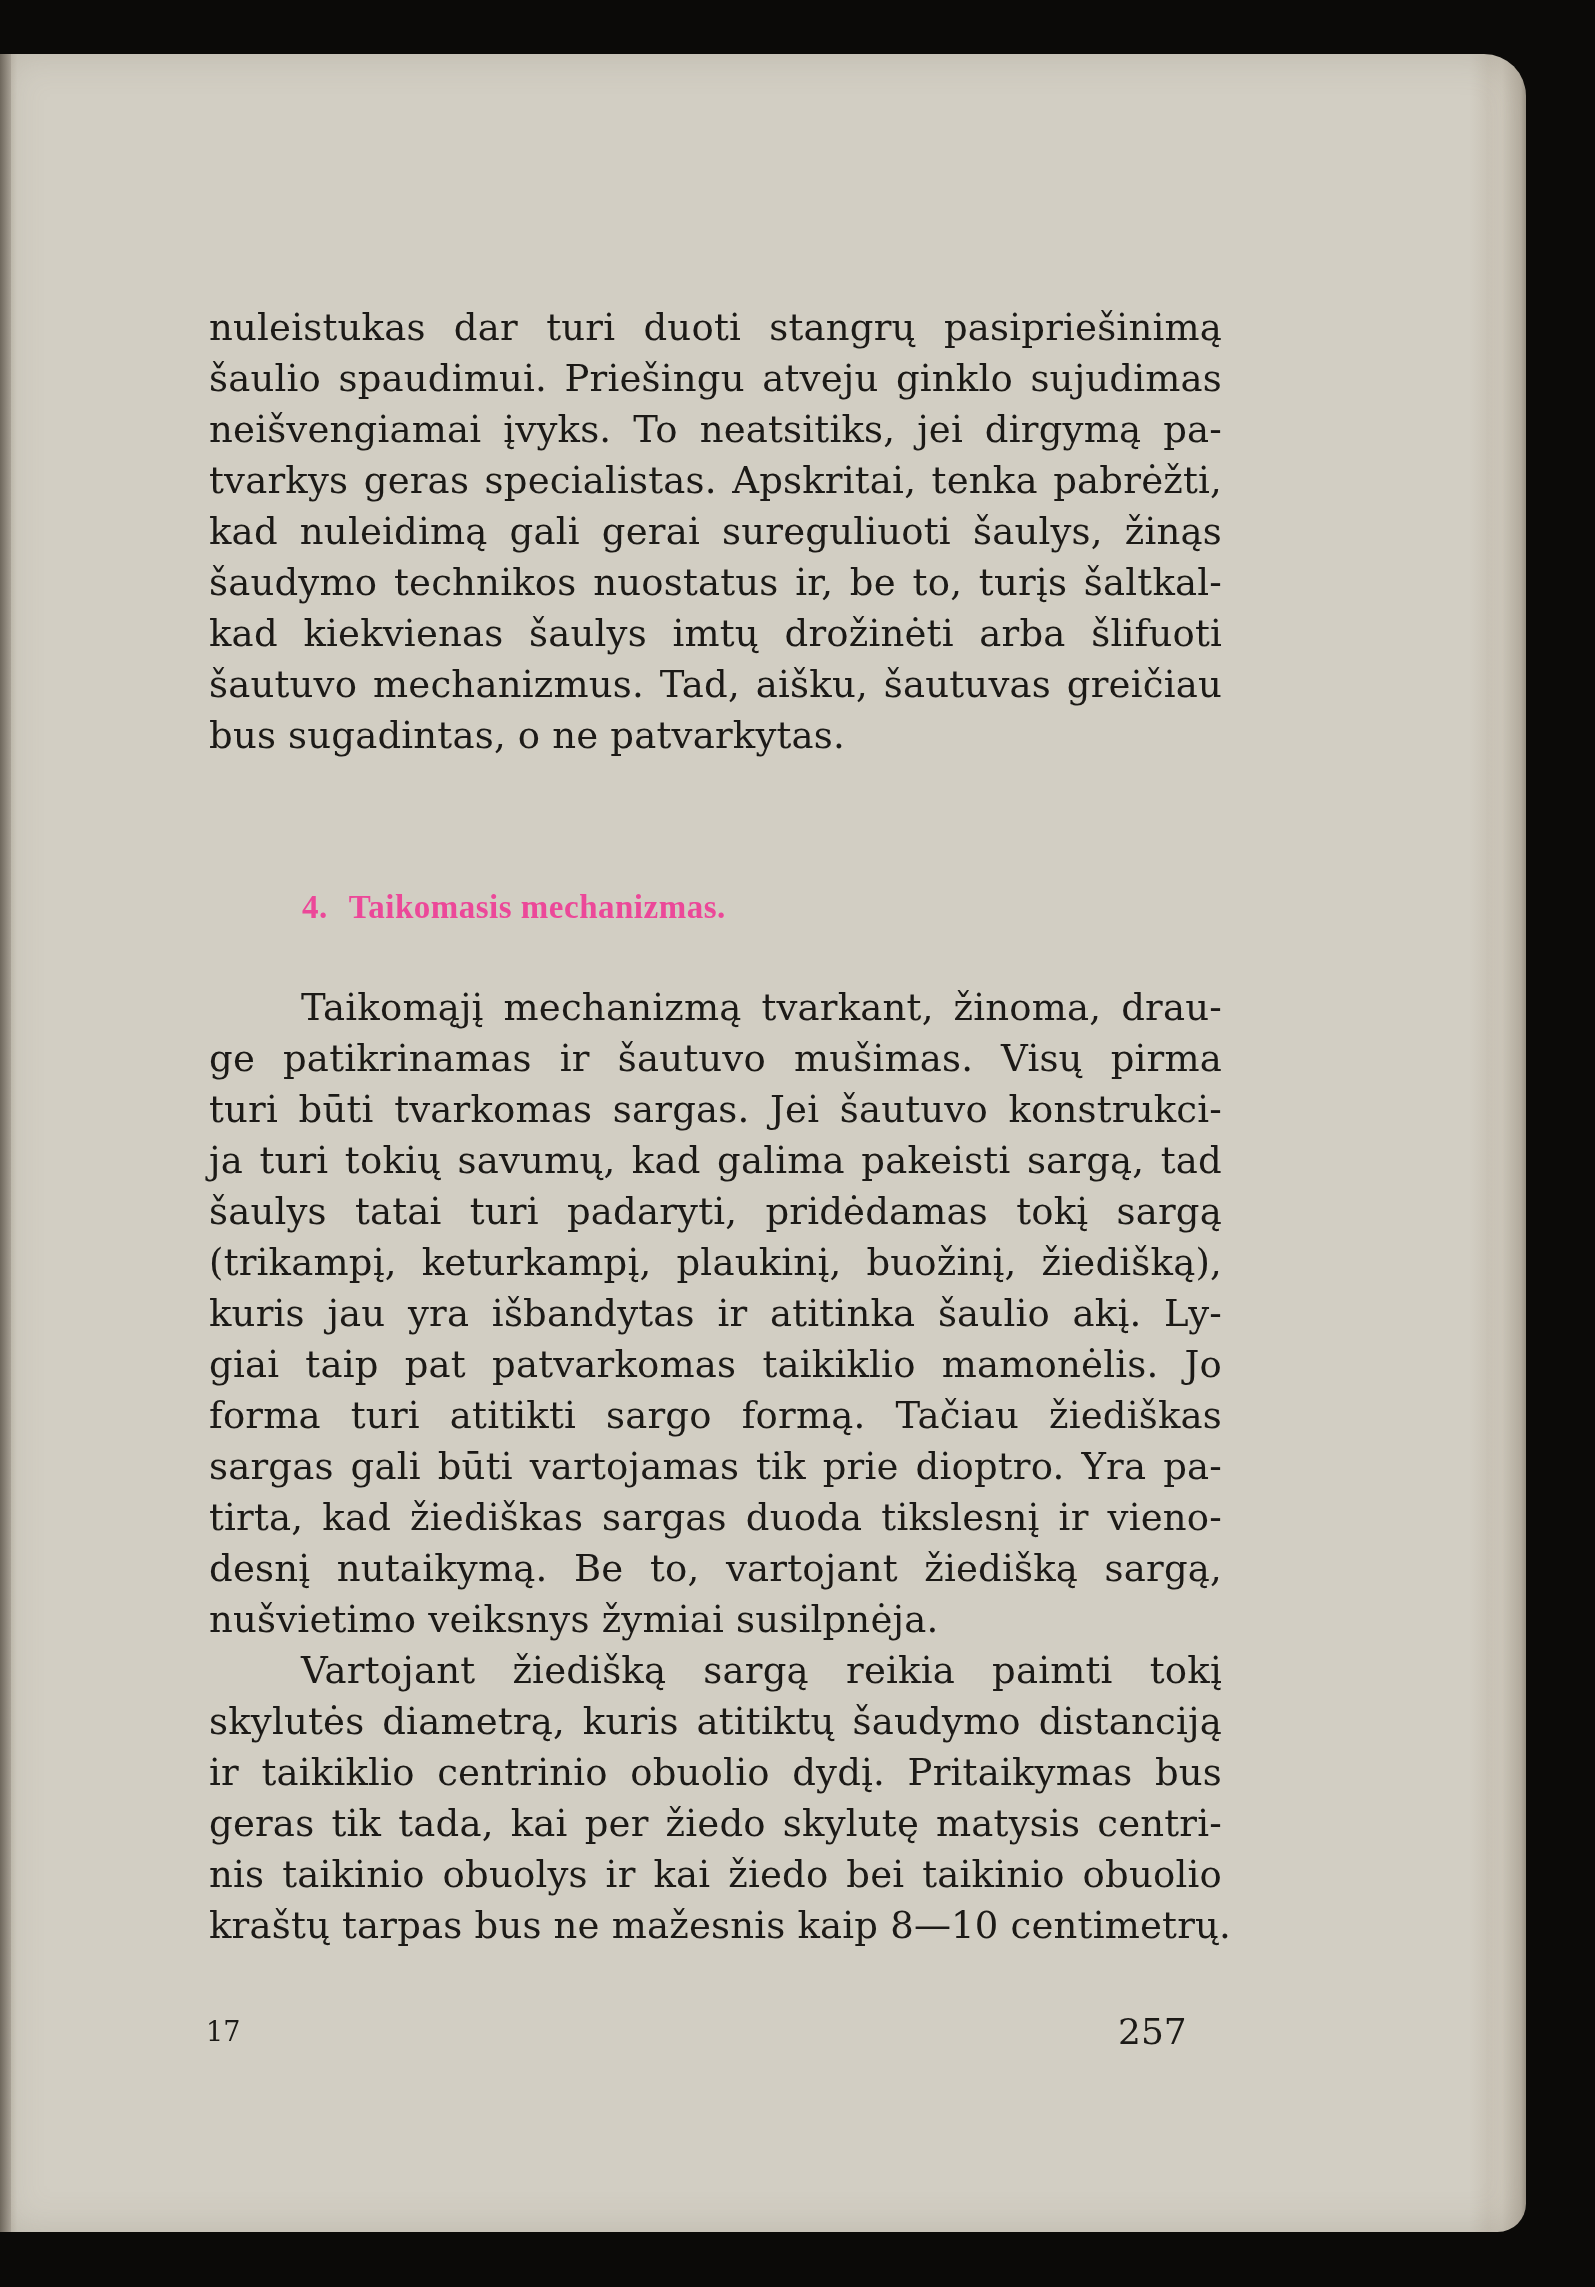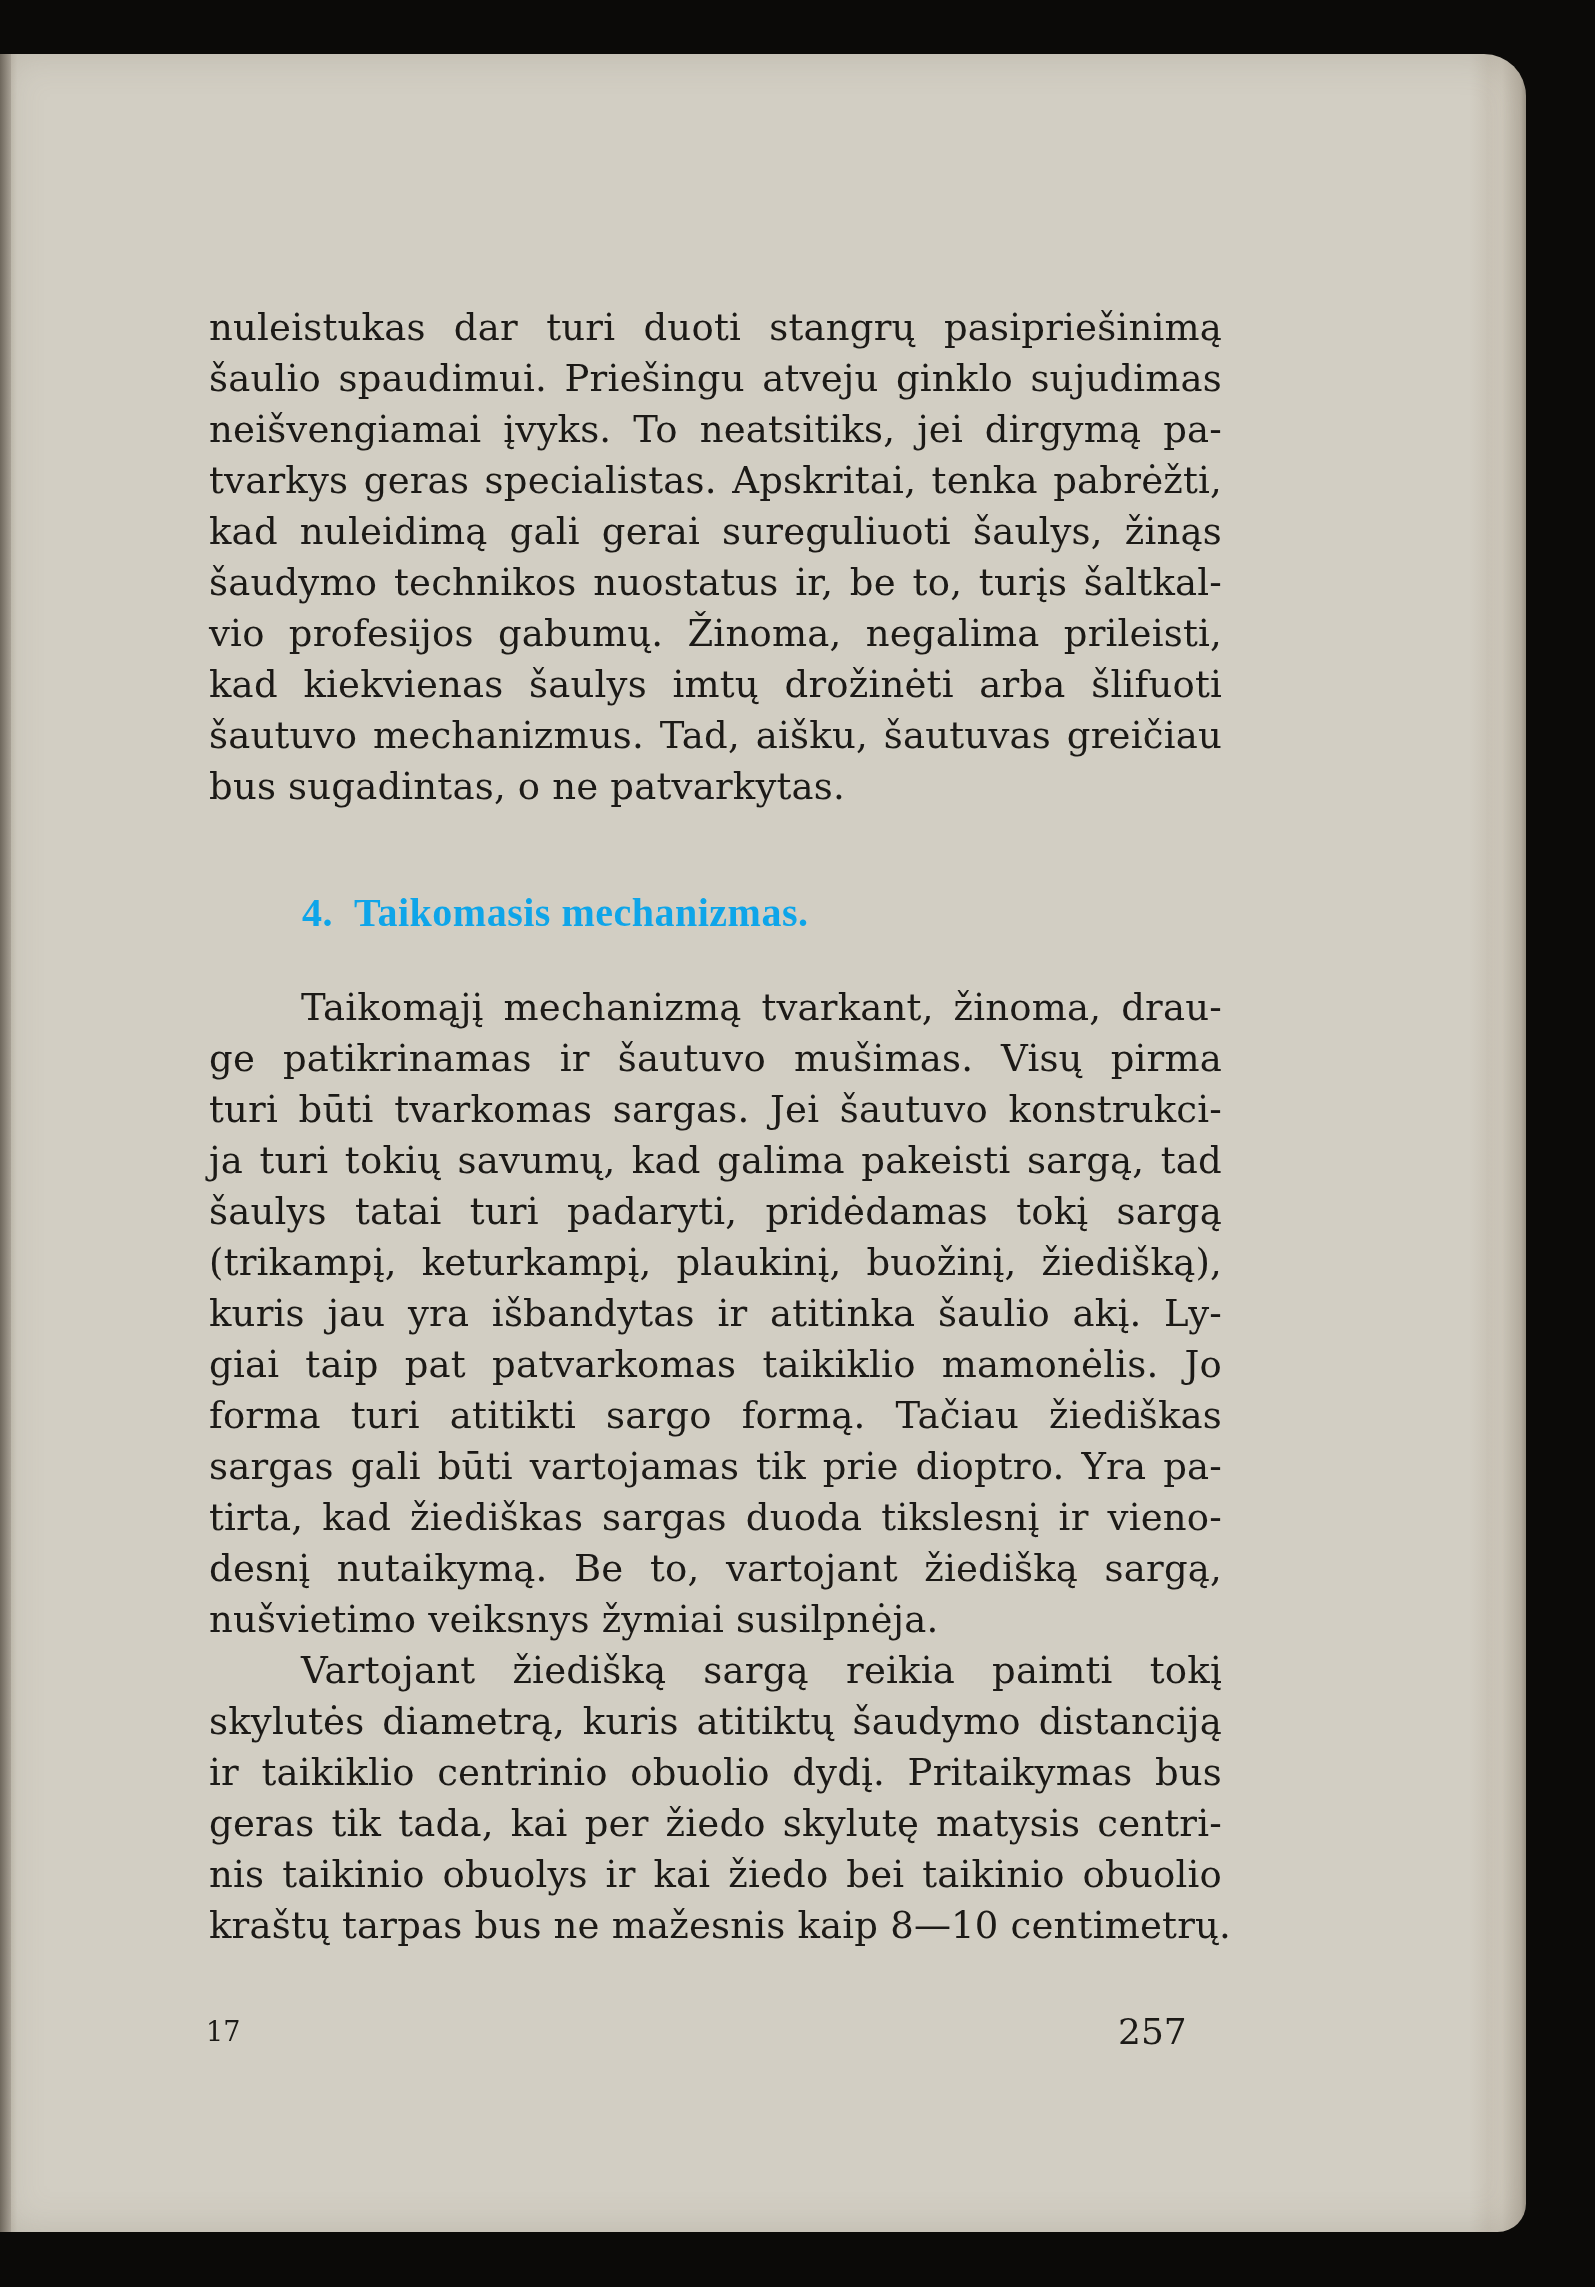--- a/index.html
+++ b/index.html
@@ -63,22 +63,22 @@
     }
     .line.indent {
       padding-left: 92px;
     }
     .heading {
       position: absolute;
       left: 302px;
       top: 889px;
       font-family: "Liberation Serif", serif;
       font-weight: bold;
-      font-size: 40px;
-      color: #0ea5e9;
+      font-size: 33px;
+      color: #ec4899;
       letter-spacing: 0.5px;
       white-space: nowrap;
     }
     .heading .num { margin-right: 21px; }
     .para2 {
       top: 982px;
     }
     .footer-left {
       position: absolute;
       left: 206px;
@@ -104,21 +104,20 @@
 <div class="page"></div>
 <div class="spine-shadow"></div>
 
 <div class="text-block">
   <span class="line">nuleistukas dar turi duoti stangrų pasipriešinimą</span>
   <span class="line">šaulio spaudimui. Priešingu atveju ginklo sujudimas</span>
   <span class="line">neišvengiamai įvyks. To neatsitiks, jei dirgymą pa-</span>
   <span class="line">tvarkys geras specialistas. Apskritai, tenka pabrėžti,</span>
   <span class="line">kad nuleidimą gali gerai sureguliuoti šaulys, žinąs</span>
   <span class="line">šaudymo technikos nuostatus ir, be to, turįs šaltkal-</span>
-  <span class="line">vio profesijos gabumų. Žinoma, negalima prileisti,</span>
   <span class="line">kad kiekvienas šaulys imtų drožinėti arba šlifuoti</span>
   <span class="line">šautuvo mechanizmus. Tad, aišku, šautuvas greičiau</span>
   <span class="line last">bus sugadintas, o ne patvarkytas.</span>
 </div>
 
 <div class="heading">
   <span class="num">4.</span><span>Taikomasis mechanizmas.</span>
 </div>
 
 <div class="text-block para2">

